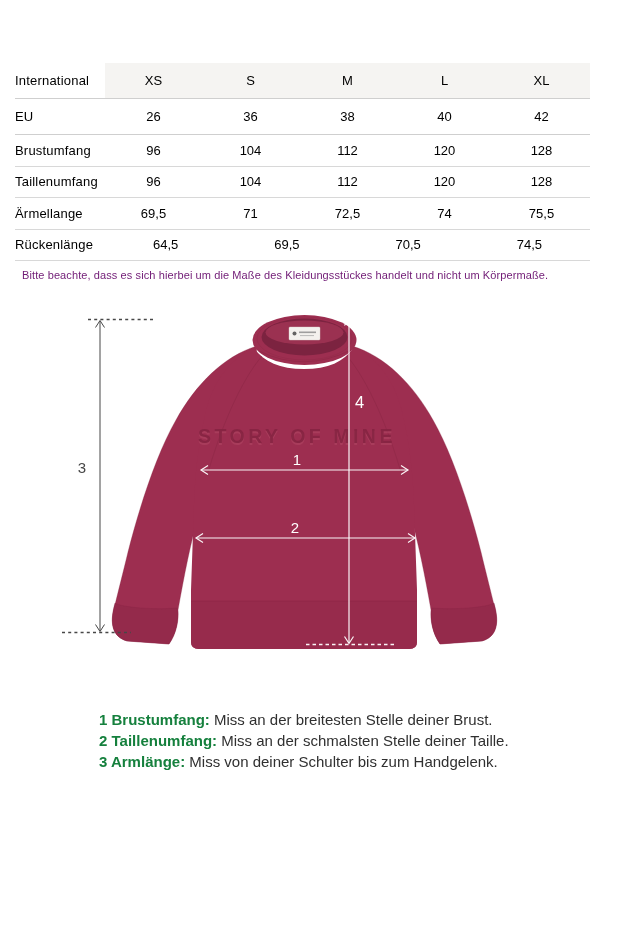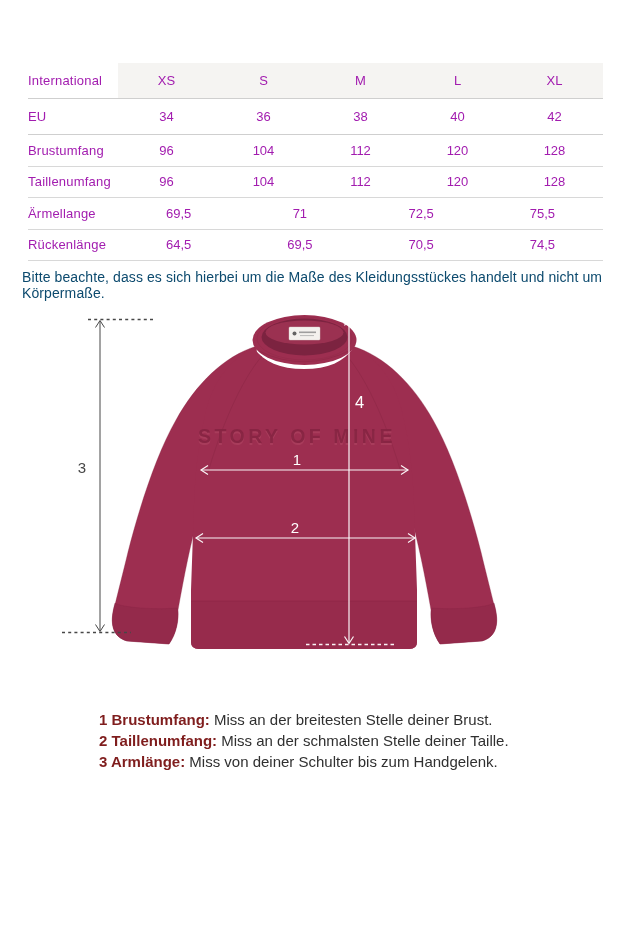--- a/index.html
+++ b/index.html
@@ -1,35 +1,35 @@
 <!DOCTYPE html>
 <html><head>
 <meta charset="utf-8">
 <style>
   html,body{margin:0;padding:0;background:#ffffff;}
   .page{
     position:relative;width:631px;height:947px;background:#ffffff;
     font-family:"Liberation Sans", sans-serif;overflow:hidden;
   }
   
-  .size-table{position:absolute;left:28px;top:63px;width:575px;font-size:13px;color:#a21caf;}
+  .size-table{position:absolute;left:15px;top:63px;width:575px;font-size:13px;color:#000000;}
   .t-row{display:flex;align-items:stretch;height:30.5px;border-bottom:1px solid #d8d8d8;}
   .t-row:first-child{height:35px;border-bottom:1px solid #cfcfcf;}
   .t-label{width:90px;display:flex;align-items:center;letter-spacing:.2px;}
   .t-cells{flex:1;display:flex;}
   .t-row.header .t-cells{background:#f5f4f2;}
   .t-cell{flex:1;display:flex;align-items:center;justify-content:center;}
   
-  .note{position:absolute;left:22px;top:269px;width:592px;font-size:14px;color:#0c4a6e;letter-spacing:.1px;}
+  .note{position:absolute;left:22px;top:269px;width:592px;font-size:11px;color:#701a75;letter-spacing:.1px;}
   
   .diagram{position:absolute;left:0;top:300px;width:631px;height:370px;}
   .m-num{font-family:"Liberation Sans",sans-serif;}
   
   .legend{position:absolute;left:99px;top:709px;font-size:15px;line-height:21px;color:#303030;}
-  .legend .term{font-weight:bold;color:#7f1d1d;}
+  .legend .term{font-weight:bold;color:#15803d;}
 </style>
 </head>
 <body>
 
 <div class="page">
 
   <div class="size-table">
     <div class="t-row header">
       <div class="t-label">International</div>
       <div class="t-cells" id="header-sizes">
@@ -37,21 +37,21 @@
           <div class="t-cell">S</div>
           <div class="t-cell">M</div>
           <div class="t-cell">L</div>
           <div class="t-cell">XL</div>
         </div>
     </div>
     <div id="table-rows">
         <div class="t-row">
           <div class="t-label">EU</div>
           <div class="t-cells">
-            <div class="t-cell">34</div>
+            <div class="t-cell">26</div>
             <div class="t-cell">36</div>
             <div class="t-cell">38</div>
             <div class="t-cell">40</div>
             <div class="t-cell">42</div>
           </div>
         </div>
         <div class="t-row">
           <div class="t-label">Brustumfang</div>
           <div class="t-cells">
             <div class="t-cell">96</div>
@@ -70,20 +70,21 @@
             <div class="t-cell">120</div>
             <div class="t-cell">128</div>
           </div>
         </div>
         <div class="t-row">
           <div class="t-label">Ärmellange</div>
           <div class="t-cells">
             <div class="t-cell">69,5</div>
             <div class="t-cell">71</div>
             <div class="t-cell">72,5</div>
+            <div class="t-cell">74</div>
             <div class="t-cell">75,5</div>
           </div>
         </div>
         <div class="t-row">
           <div class="t-label">Rückenlänge</div>
           <div class="t-cells">
             <div class="t-cell">64,5</div>
             <div class="t-cell">69,5</div>
             <div class="t-cell">70,5</div>
             <div class="t-cell">74,5</div>

